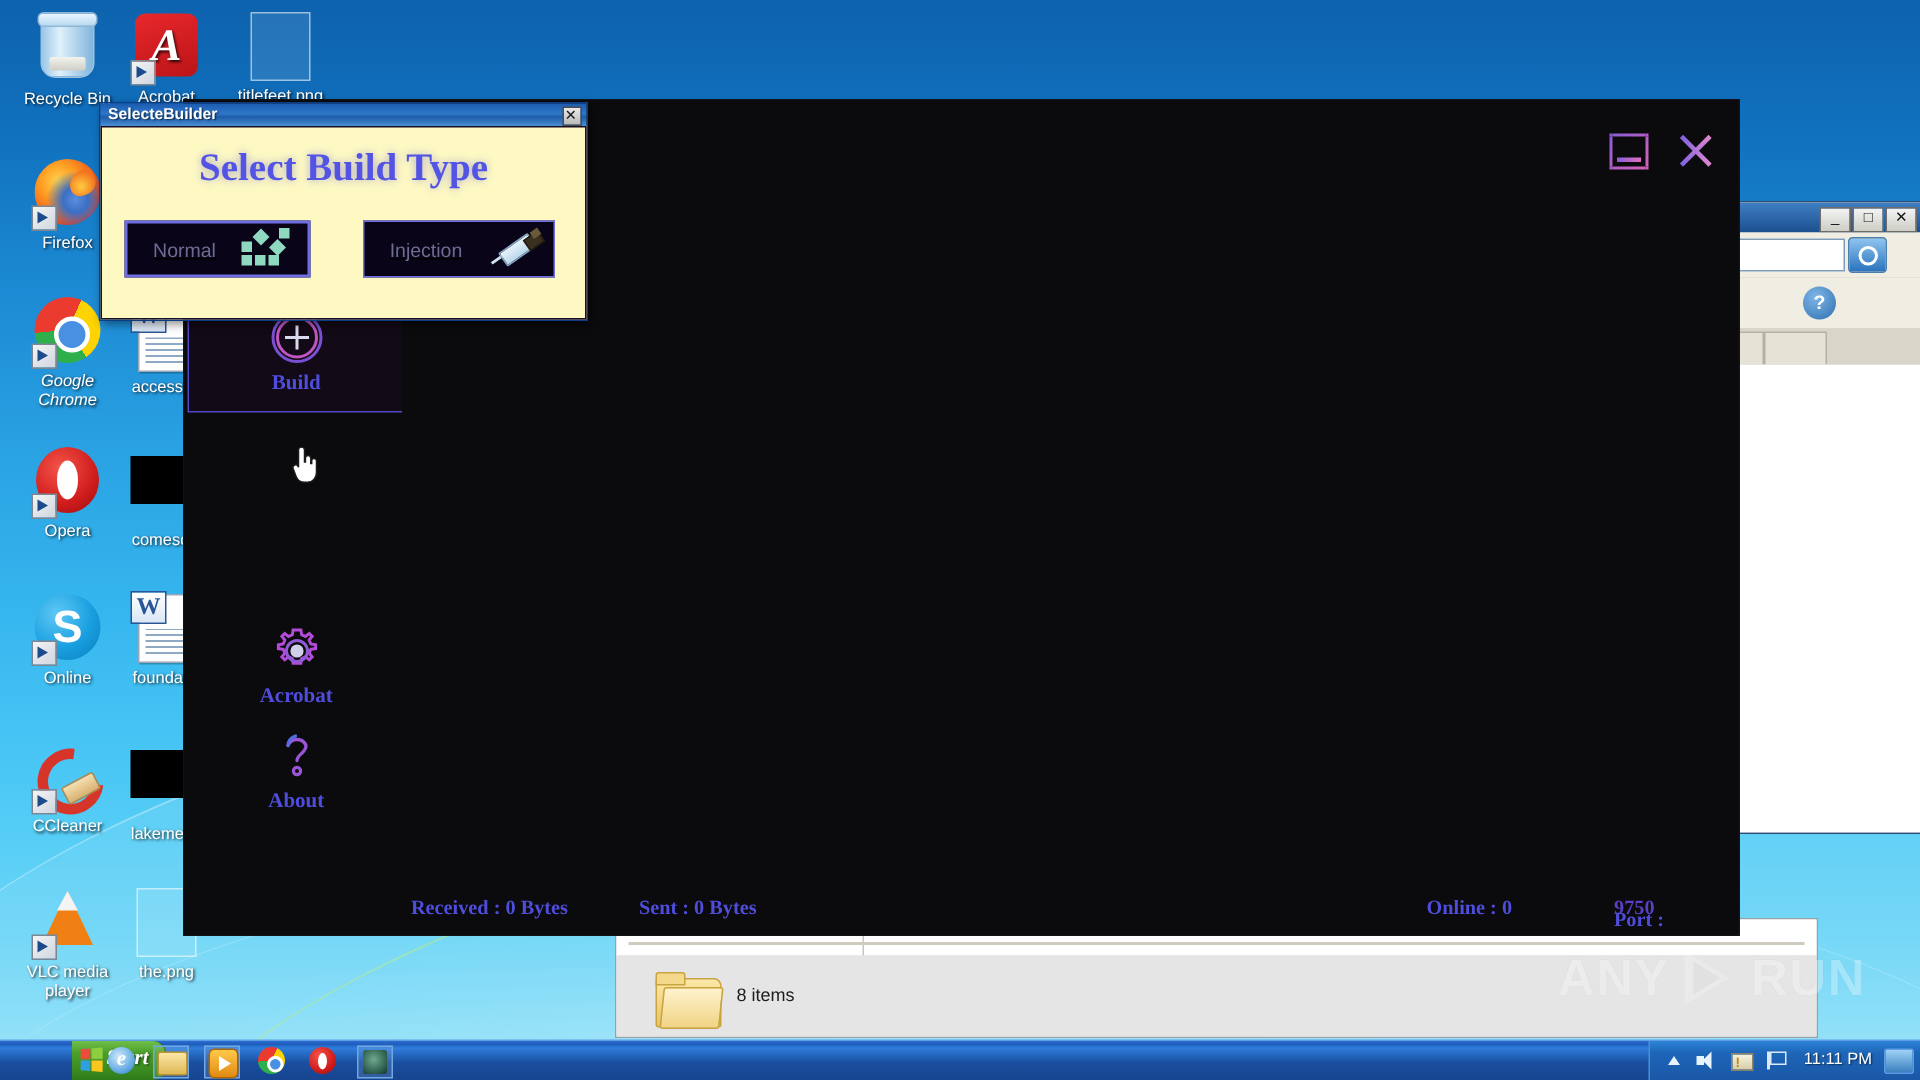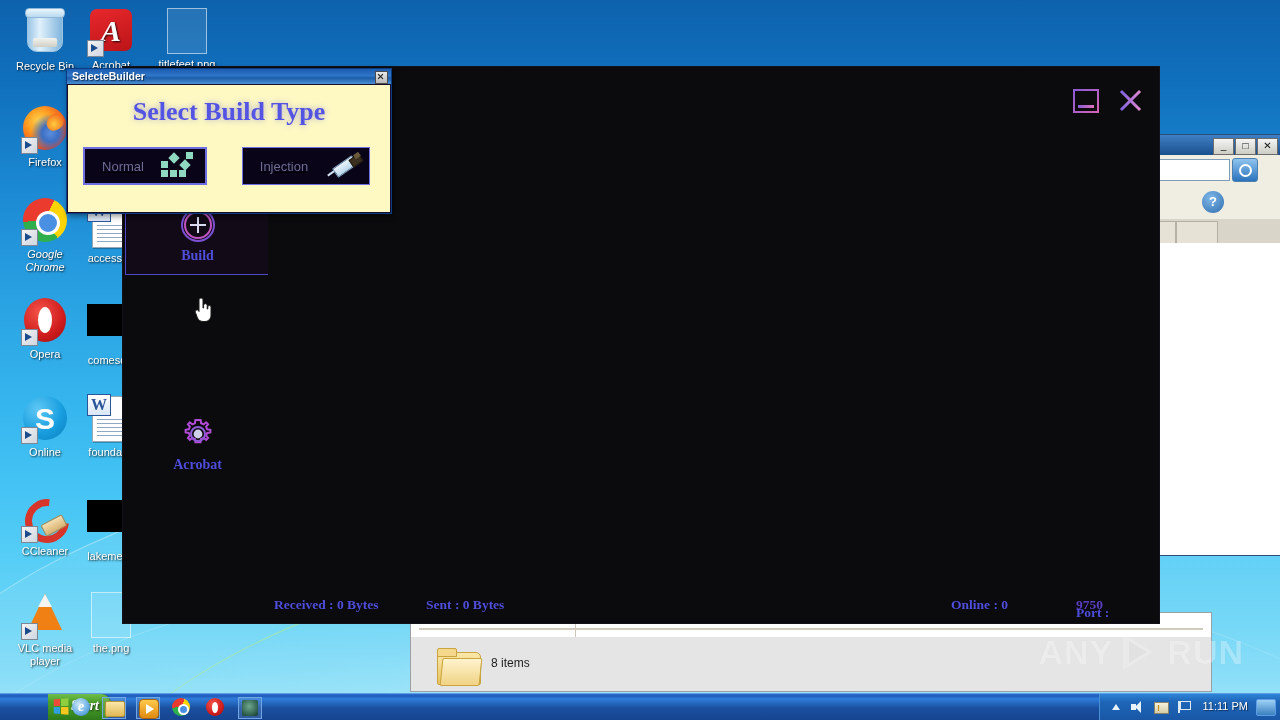--- a/index.html
+++ b/index.html
@@ -816,20 +816,34 @@
                 <path d="M17 3 l2.6 0 0.5 3.2 2.6 1.1 2.5-2 1.9 1.9 -2 2.5 1.1 2.6 3.2 0.5 0 2.6 -3.2 0.5 -1.1 2.6 2 2.5 -1.9 1.9 -2.5-2 -2.6 1.1 -0.5 3.2 -2.6 0 -2.6 0 -0.5-3.2 -2.6-1.1 -2.5 2 -1.9-1.9 2-2.5 -1.1-2.6 -3.2-0.5 0-2.6 3.2-0.5 1.1-2.6 -2-2.5 1.9-1.9 2.5 2 2.6-1.1 0.5-3.2 z"></path>
                 <circle cx="17" cy="17" r="7" stroke="#8f5ad6"></circle>
                 <circle cx="17" cy="17" r="3.4" stroke="#cfcfe8" fill="#cfcfe8"></circle>
               </g>
             </svg>
           </div>
         </div>
         <div class="navlbl">Acrobat</div>
       </div>
 
+      <div class="navitem" style="top:350px;">
+        <div class="navico">
+          <div class="icon-about">
+            <svg width="30" height="34" viewBox="0 0 30 34">
+              <g fill="none" stroke="#9a54d6" stroke-width="2.2" stroke-linecap="round">
+                <path d="M9 10 a6.5 6.5 0 0 1 12 0 c0 5 -6 6 -6 10"></path>
+                <circle cx="15" cy="27" r="2.4"></circle>
+              </g>
+              <path d="M9 10 a6.5 6.5 0 0 1 5 -6.3" fill="none" stroke="#4f6fe0" stroke-width="2.2" stroke-linecap="round"></path>
+            </svg>
+          </div>
+        </div>
+        <div class="navlbl">About</div>
+      </div>
     </div>
 
     <div id="app-main"></div>
 
     <div id="app-status">
       <span id="st-received">Received : 0 Bytes</span>
       <span id="st-sent">Sent : 0 Bytes</span>
       <span id="st-online">Online : 0</span>
       <span id="st-port"><span>Port : </span><b>9750</b></span>
     </div>

